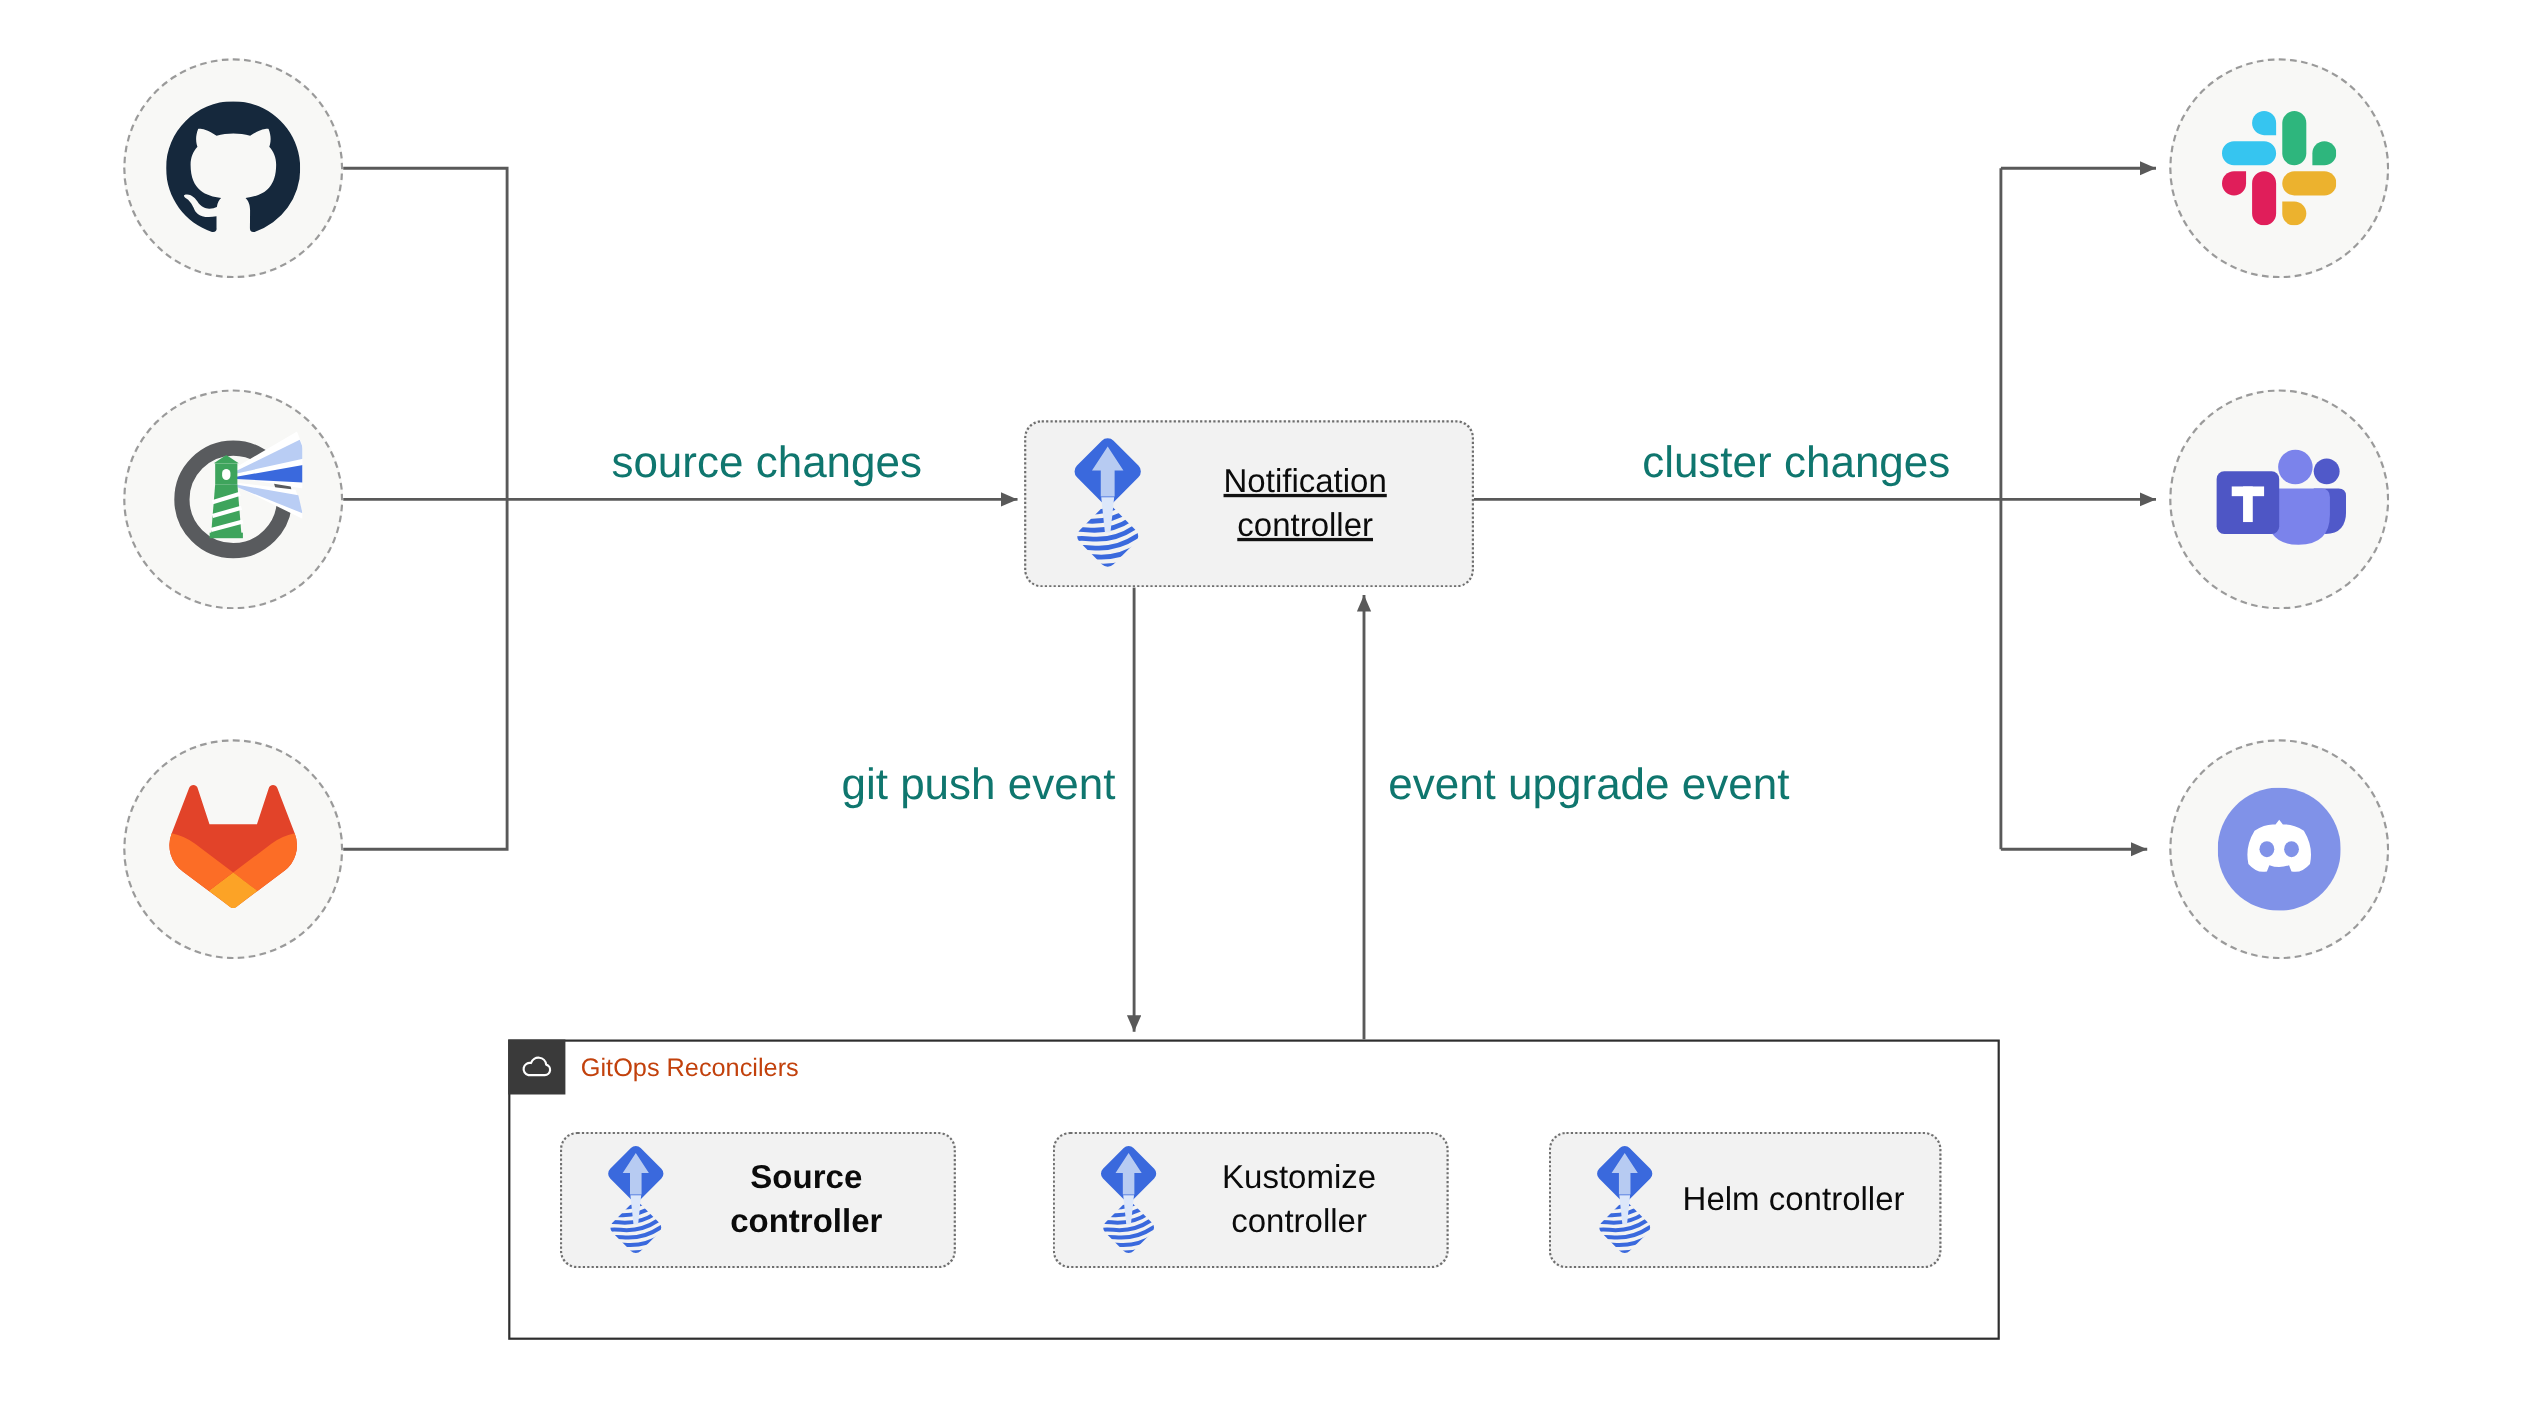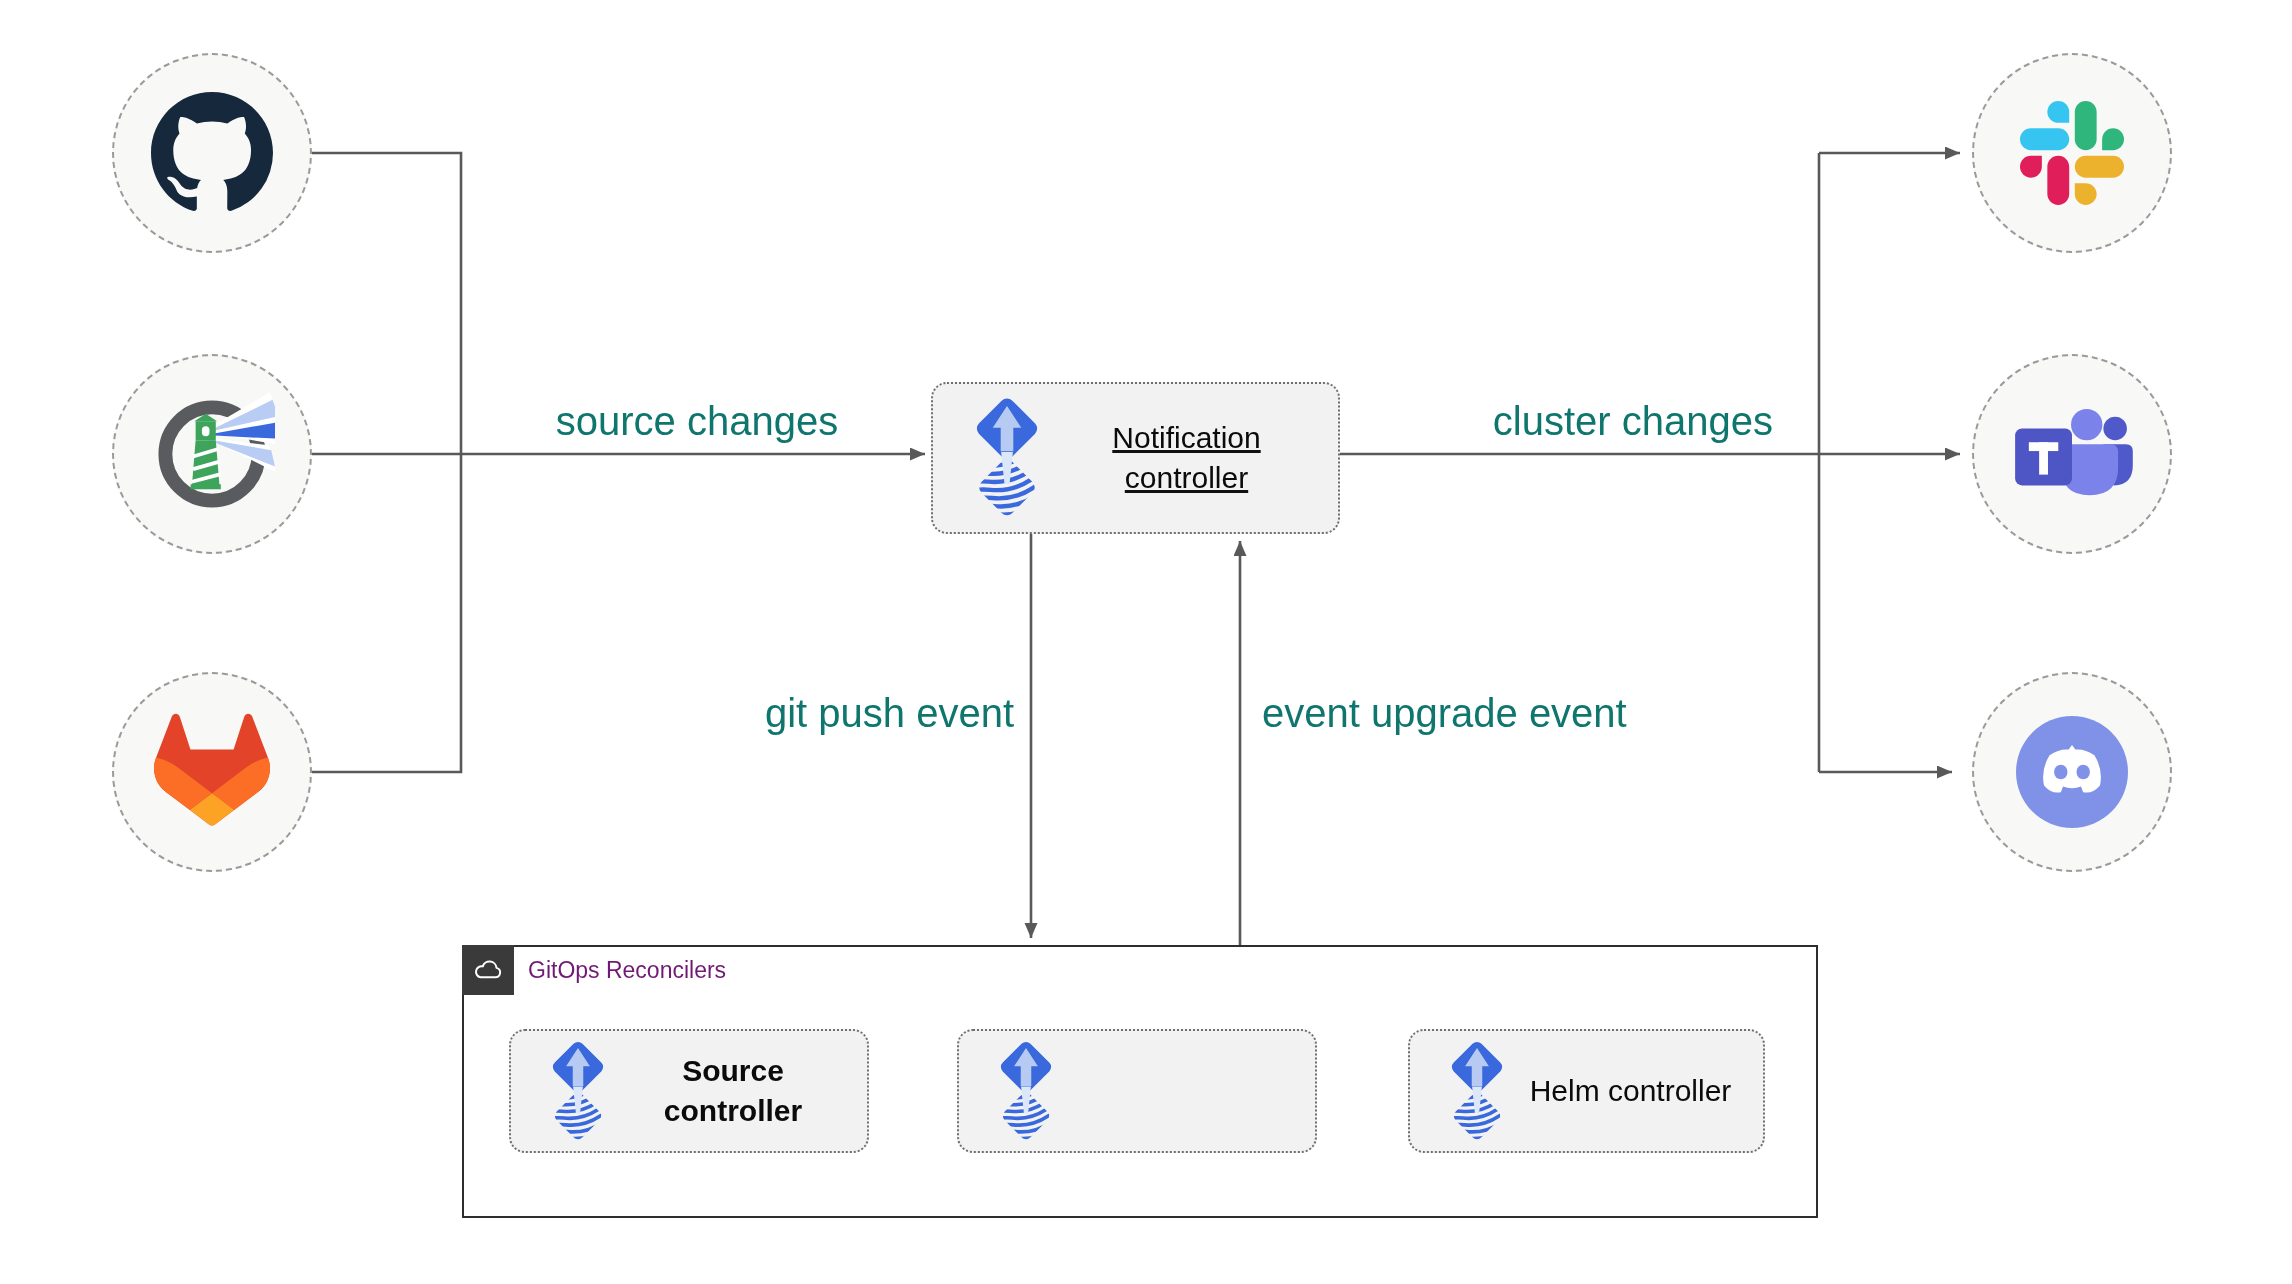--- a/index.html
+++ b/index.html
@@ -26,21 +26,21 @@
   .gitops-box{
     position:absolute;left:462px;top:945px;width:1356px;height:273px;
     background:#ffffff;border:2px solid #2e2e2e;box-sizing:border-box;
   }
   .gitops-corner{
     position:absolute;left:-2px;top:-2px;width:52px;height:50px;background:#3a3a3a;
     display:flex;align-items:center;justify-content:center;
   }
   .gitops-title{
     position:absolute;left:64px;top:-2px;height:50px;line-height:50px;
-    font-size:23px;color:#701a75;white-space:nowrap;
+    font-size:23px;color:#c2410c;white-space:nowrap;
   }
 </style>
 </head>
 <body>
 
 <svg width="0" height="0" style="position:absolute" aria-hidden="true">
   <defs>
     <marker id="arrow" markerUnits="userSpaceOnUse" markerWidth="16" markerHeight="14" refX="15" refY="6.5" orient="auto">
       <path d="M0 0 L15 6.5 L0 13 Z" fill="#595959"></path>
     </marker>
@@ -213,20 +213,21 @@
       <svg class="flux" width="70" height="105">
           <use href="#sym-flux"></use>
         </svg>
       <div class="ctrl-label">Source controller</div>
     </div>
 
     <div class="ctrl-box" style="left:493px;top:82px;width:360px;height:124px;">
       <svg class="flux" width="70" height="105">
           <use href="#sym-flux"></use>
         </svg>
+      <div class="ctrl-label">Kustomize controller</div>
     </div>
 
     <div class="ctrl-box" style="left:944px;top:82px;width:357px;height:124px;">
       <svg class="flux" width="70" height="105">
           <use href="#sym-flux"></use>
         </svg>
       <div class="ctrl-label">Helm controller</div>
     </div>
   </div>
 

